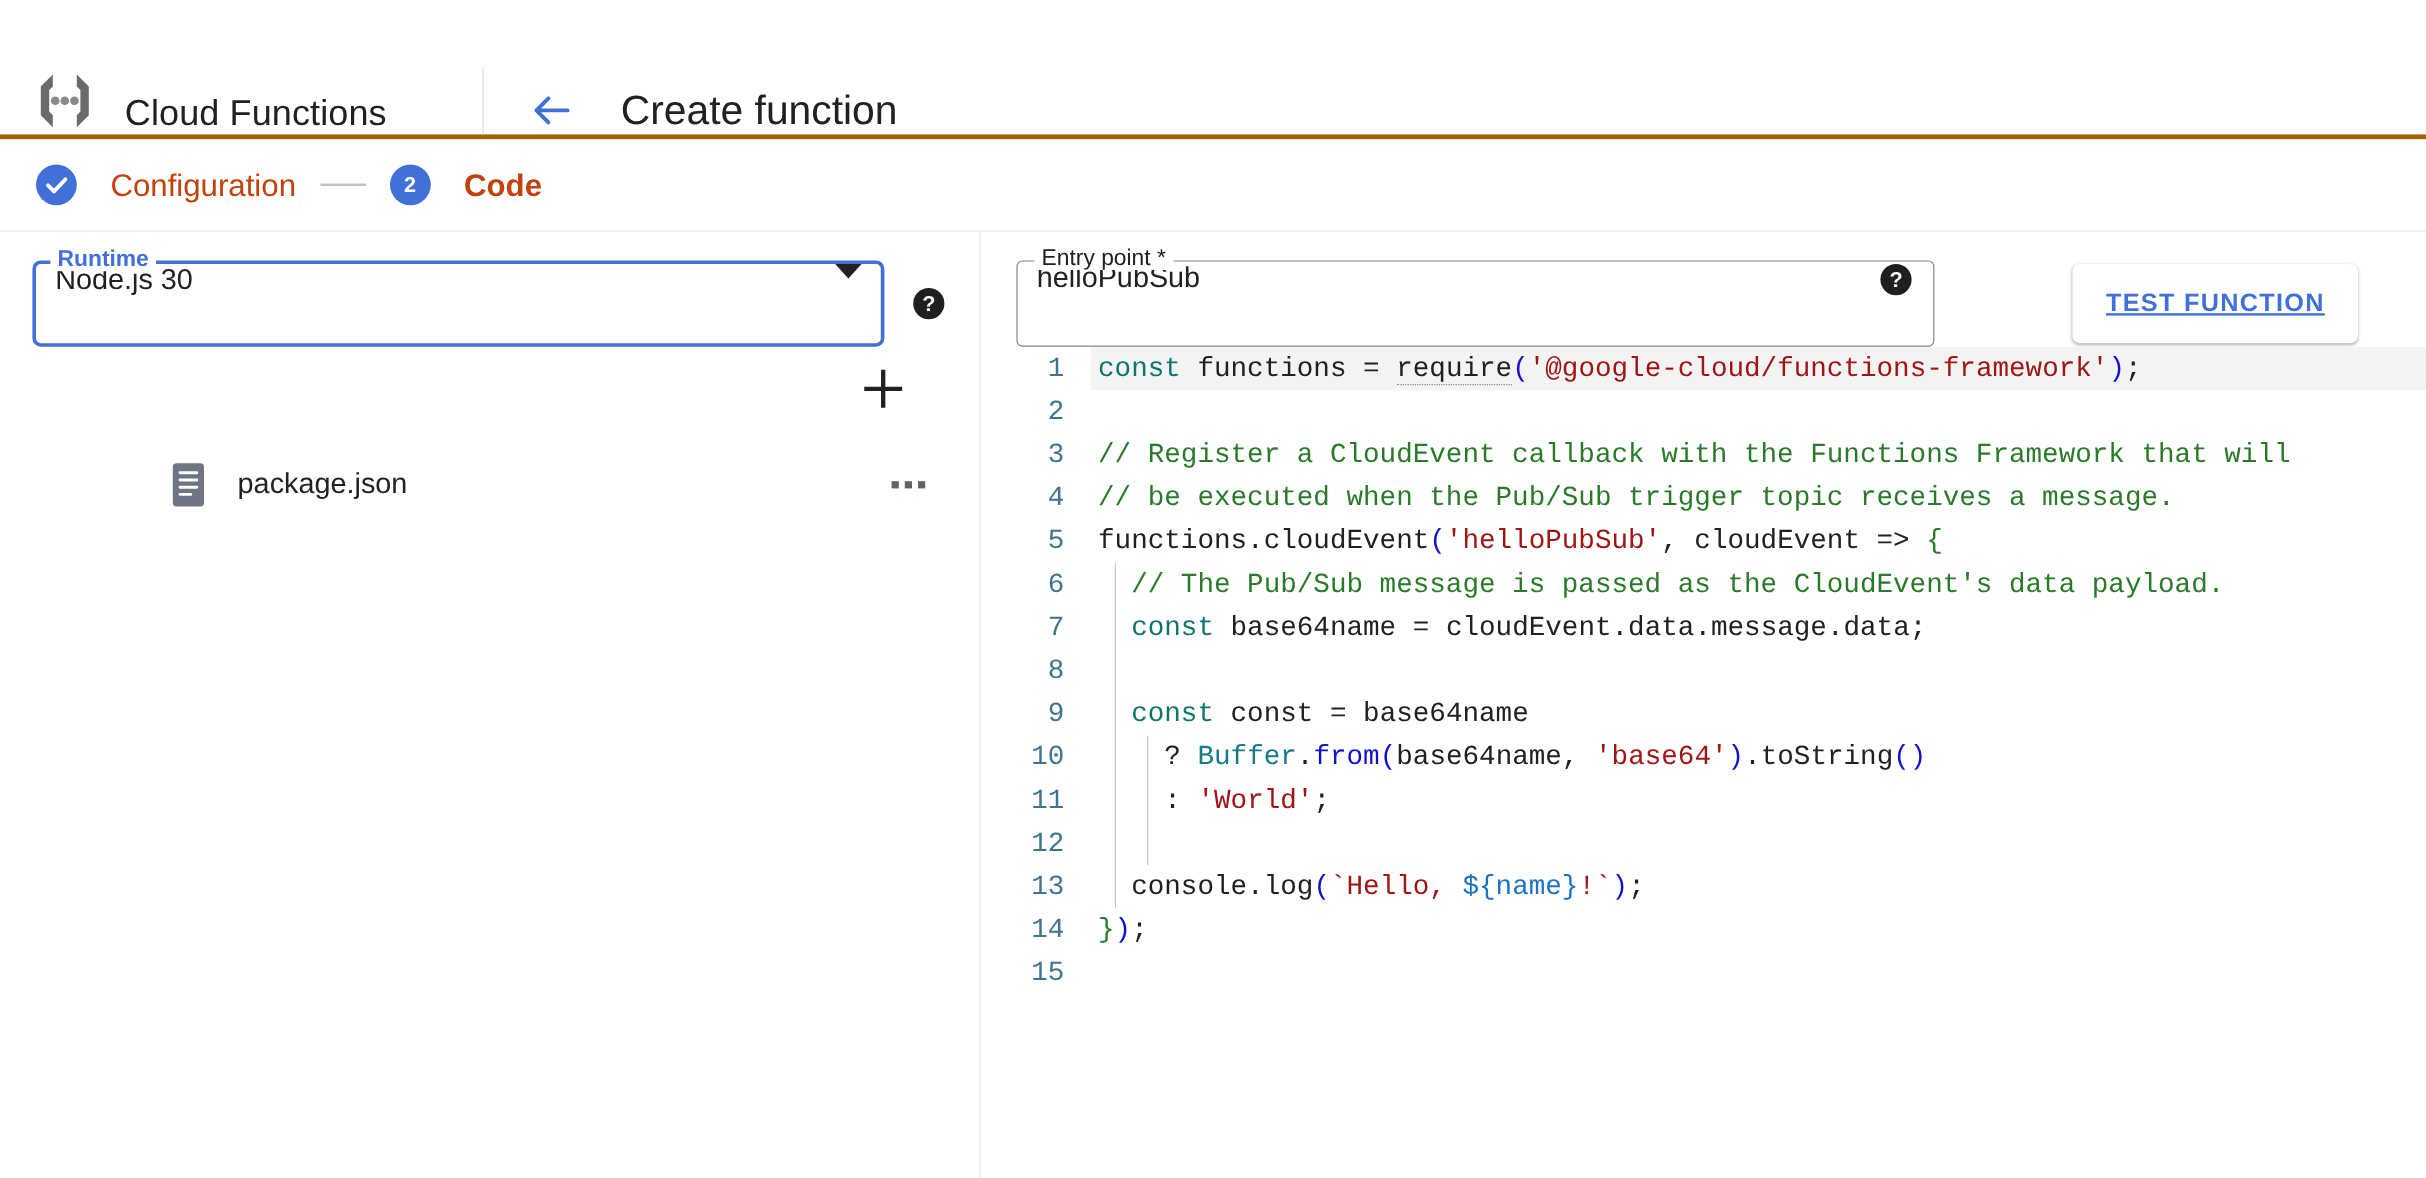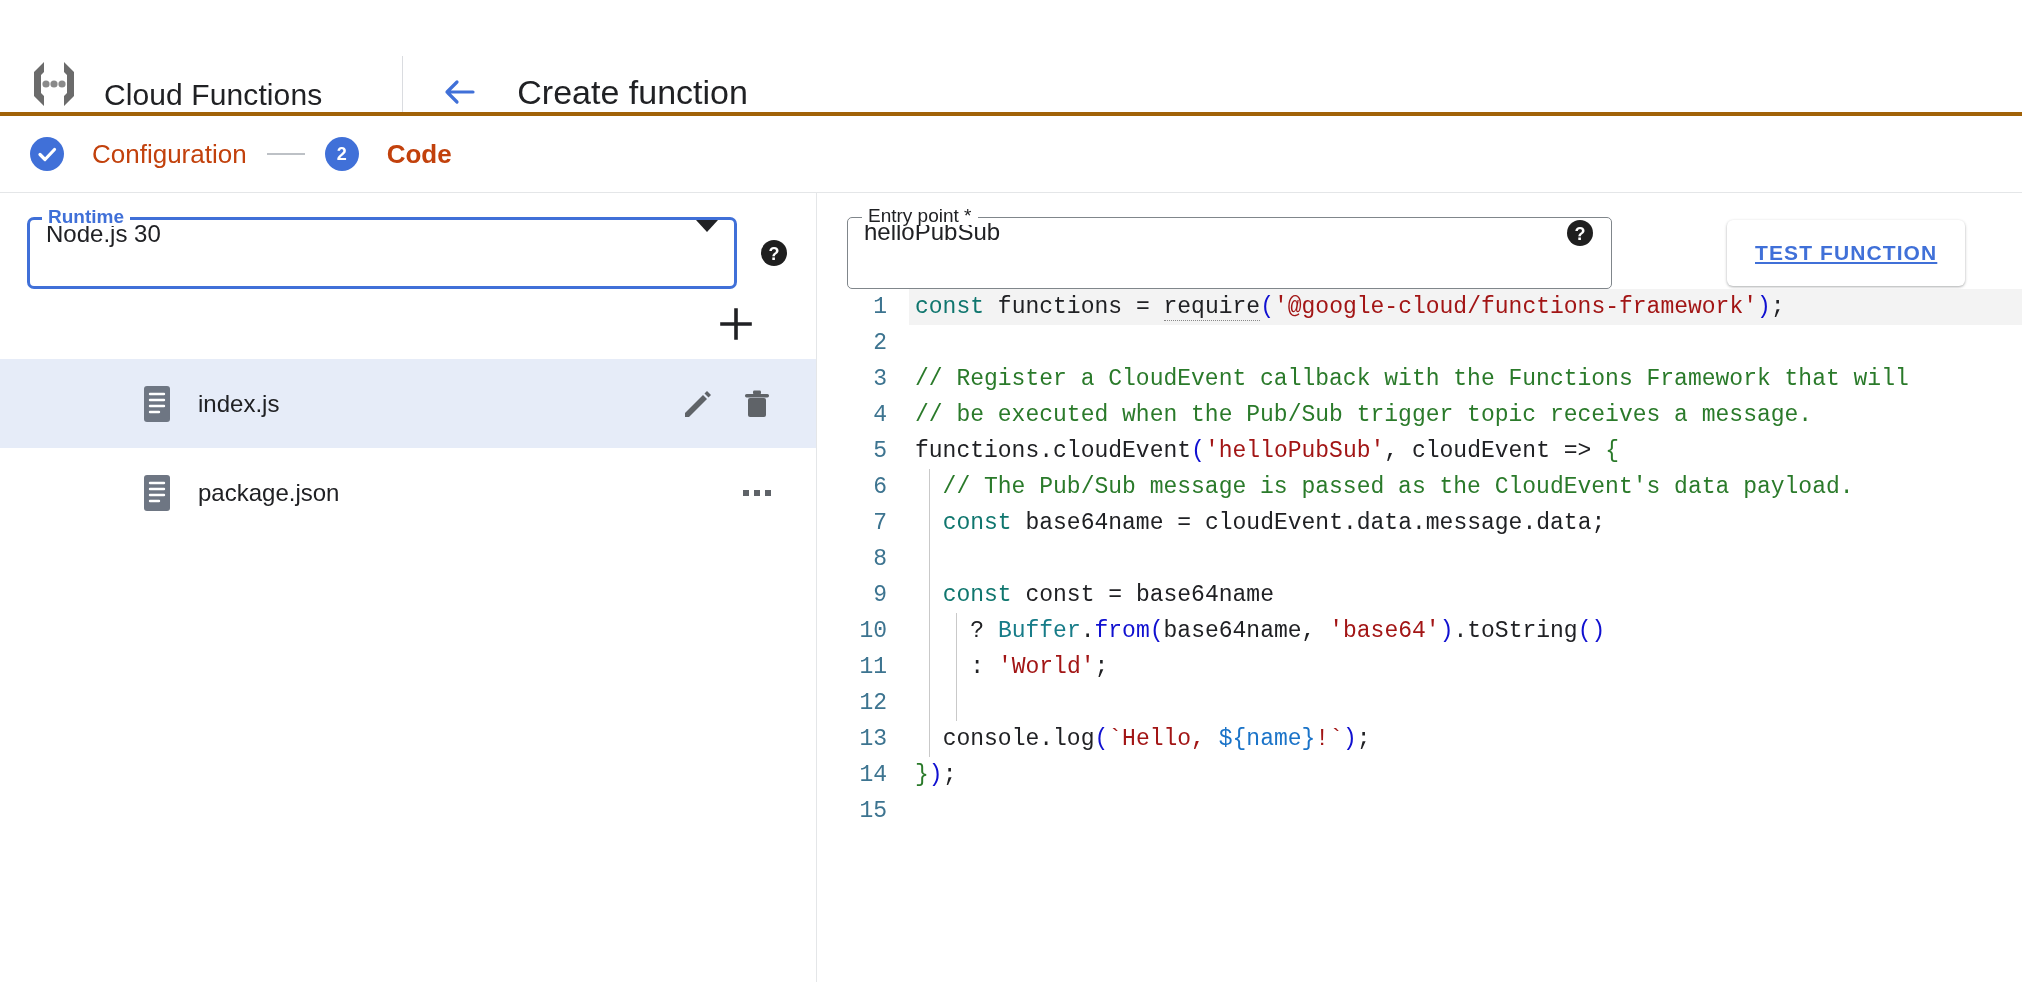--- a/index.html
+++ b/index.html
@@ -354,42 +354,20 @@
     <div class="add-row">
       <span class="add-btn">
         <svg viewBox="0 0 46 46" width="46" height="46" aria-hidden="true">
           <path d="M23 9 V37 M9 23 H37" stroke="#202124" stroke-width="3.6" stroke-linecap="square"></path>
         </svg>
       </span>
     </div>
 
     <div class="file-list">
 
-      <div class="file-row selected">
-        <span class="file-icon">
-          <svg viewBox="0 0 30 38" width="30" height="38" aria-hidden="true">
-            <rect x="2" y="1" width="26" height="36" rx="3" fill="#6e7683"></rect>
-            <path d="M8 9 H22 M8 15 H22 M8 21 H22 M8 27 H17" stroke="#ffffff" stroke-width="2.4" stroke-linecap="round"></path>
-          </svg>
-        </span>
-        <span class="file-name">index.js</span>
-        <span class="row-action">
-          <svg viewBox="0 0 42 42" width="42" height="42" aria-hidden="true">
-            <path d="M9 30 L9 34 L13 34 L31 16 L27 12 Z" fill="#5f6368"></path>
-            <path d="M28.5 10.5 L31 8 L35 12 L32.5 14.5 Z" fill="#5f6368"></path>
-          </svg>
-        </span>
-        <span class="row-action">
-          <svg viewBox="0 0 42 42" width="42" height="42" aria-hidden="true">
-            <rect x="12" y="15" width="18" height="19" rx="2" fill="#5f6368"></rect>
-            <rect x="9" y="11" width="24" height="3.4" rx="1.6" fill="#5f6368"></rect>
-            <rect x="17" y="7.5" width="8" height="3.8" rx="1.4" fill="#5f6368"></rect>
-          </svg>
-        </span>
-      </div>
 
       <div class="file-row">
         <span class="file-icon">
           <svg viewBox="0 0 30 38" width="30" height="38" aria-hidden="true">
             <rect x="2" y="1" width="26" height="36" rx="3" fill="#6e7683"></rect>
             <path d="M8 9 H22 M8 15 H22 M8 21 H22 M8 27 H17" stroke="#ffffff" stroke-width="2.4" stroke-linecap="round"></path>
           </svg>
         </span>
         <span class="file-name">package.json</span>
         <span class="row-action">

